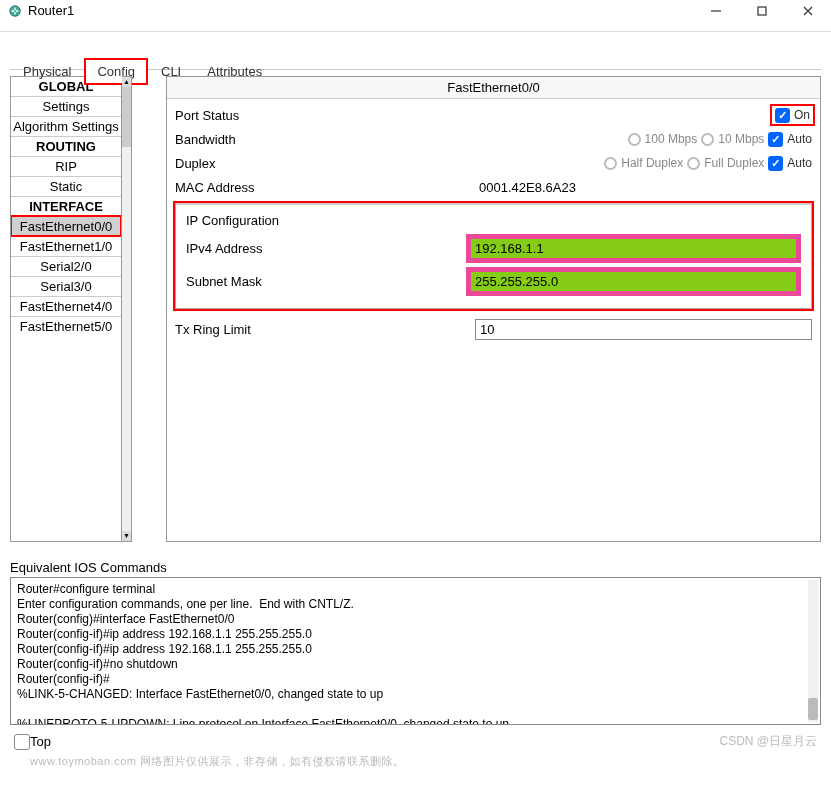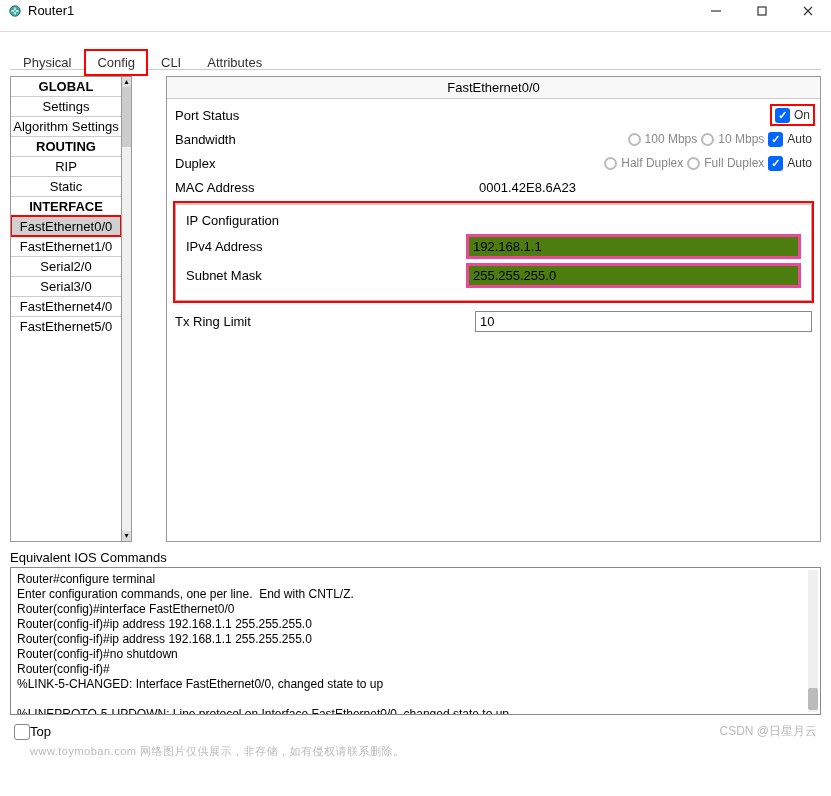--- a/index.html
+++ b/index.html
@@ -4,21 +4,21 @@
   <style>
     * { box-sizing: border-box; font-family: Arial, sans-serif; }
     body { margin: 0; padding: 0; background: #fff; width: 831px; height: 796px; overflow: hidden; font-size: 13px; }
     .titlebar { height: 32px; display: flex; align-items: center; justify-content: space-between; padding: 0 0 10px 8px; border-bottom: 1px solid #ddd; }
     .titlebar-left { display: flex; align-items: center; gap: 6px; }
     .titlebar-title { font-size: 13px; }
     .win-controls { display: flex; }
     .win-btn { width: 46px; height: 32px; display: flex; align-items: center; justify-content: center; font-size: 14px; }
     .content { padding: 10px 10px 0 10px; height: calc(100% - 32px); display: flex; flex-direction: column; }
     .tabs { display: flex; border-bottom: 1px solid #ccc; gap: 0; }
-    .tab { padding: 5px 12px; font-size: 13px; color: #333; border: 1px solid transparent; border-bottom: none; position: relative; top: 7px; }
+    .tab { padding: 5px 12px; font-size: 13px; color: #333; border: 1px solid transparent; border-bottom: none; position: relative; top: 16px; }
     .tab.active { background: #fff; border-color: #ccc; border-bottom: 1px solid #fff; }
     .tab.highlight-box { outline: 2px solid #f00; outline-offset: -2px; }
     .config-body { display: flex; gap: 6px; flex: 0 0 auto; height: 478px; padding: 6px 0; }
     .sidebar { width: 150px; display: flex; }
     .sidebar-list { border: 1px solid #999; width: 112px; overflow-y: auto; }
     .sidebar-scroll { width: 10px; background: #f0f0f0; border: 1px solid #999; border-left: none; position: relative; }
     .sidebar-thumb { position: absolute; top: 0; left: 0; right: 0; height: 60px; background: #ccc; }
     .sidebar-arrow { position: absolute; left: 0; right: 0; height: 10px; background: #ddd; font-size: 8px; text-align: center; line-height: 10px; }
     .sidebar-arrow.up { top: 0; }
     .sidebar-arrow.down { bottom: 0; }
@@ -36,25 +36,25 @@
     .radio { width: 13px; height: 13px; border: 2px solid #999; border-radius: 50%; display: inline-block; position: relative; }
     .radio.disabled { border-color: #bbb; }
     .check { width: 15px; height: 15px; background: #0066ff; border-radius: 3px; display: inline-flex; align-items: center; justify-content: center; color: #fff; font-size: 11px; font-weight: bold; }
     .opt-label { font-size: 12px; color: #888; }
     .opt-label.dark { color: #333; }
     .highlight-on { outline: 2px solid #f00; outline-offset: 1px; padding: 0 2px; }
     .ip-group { border: 1px solid #aaa; border-top: 2px solid #ccc; padding: 8px 10px; margin: 6px 0 10px 0; position: relative; }
     .ip-group.highlight-box { outline: 2px solid #f00; outline-offset: 0; }
     .ip-row { display: flex; align-items: center; margin-bottom: 4px; }
     .ip-label { width: 280px; }
-    .ip-input { flex: 1; border: 3px solid #ec4899; padding: 2px 4px; font-size: 13px; background: #4d7c0f; }
+    .ip-input { flex: 1; border: 5px solid #ec4899; padding: 2px 4px; font-size: 13px; background: #84cc16; }
     .tx-row { display: flex; align-items: center; margin-top: 10px; }
     .tx-label { width: 300px; }
     .tx-input { flex: 1; border: 1px solid #888; padding: 2px 4px; font-size: 13px; }
-    .ios-section { margin-top: 2px; }
+    .ios-section { margin-top: 12px; }
     .ios-title { font-size: 13px; margin-bottom: 2px; }
     .ios-box { border: 1px solid #888; height: 148px; padding: 4px 6px; font-family: "Courier New", monospace; font-size: 12px; white-space: pre-wrap; overflow: hidden; position: relative; }
     .ios-scroll { position: absolute; right: 2px; top: 2px; bottom: 2px; width: 10px; background: #f0f0f0; }
     .ios-thumb { position: absolute; left: 0; right: 0; bottom: 2px; height: 22px; background: #bbb; border-radius: 2px; }
     .footer { display: flex; align-items: center; justify-content: space-between; padding: 8px 4px 4px 4px; }
     .footer-left { display: flex; align-items: center; }
     .checkbox { width: 16px; height: 16px; border: 1px solid #888; border-radius: 3px; }
     .watermark { font-size: 11px; color: #bbb; letter-spacing: 0.5px; display: flex; justify-content: space-between; padding: 0 12px 0 20px; }
     .router-icon { width: 14px; height: 14px; }
   </style>

